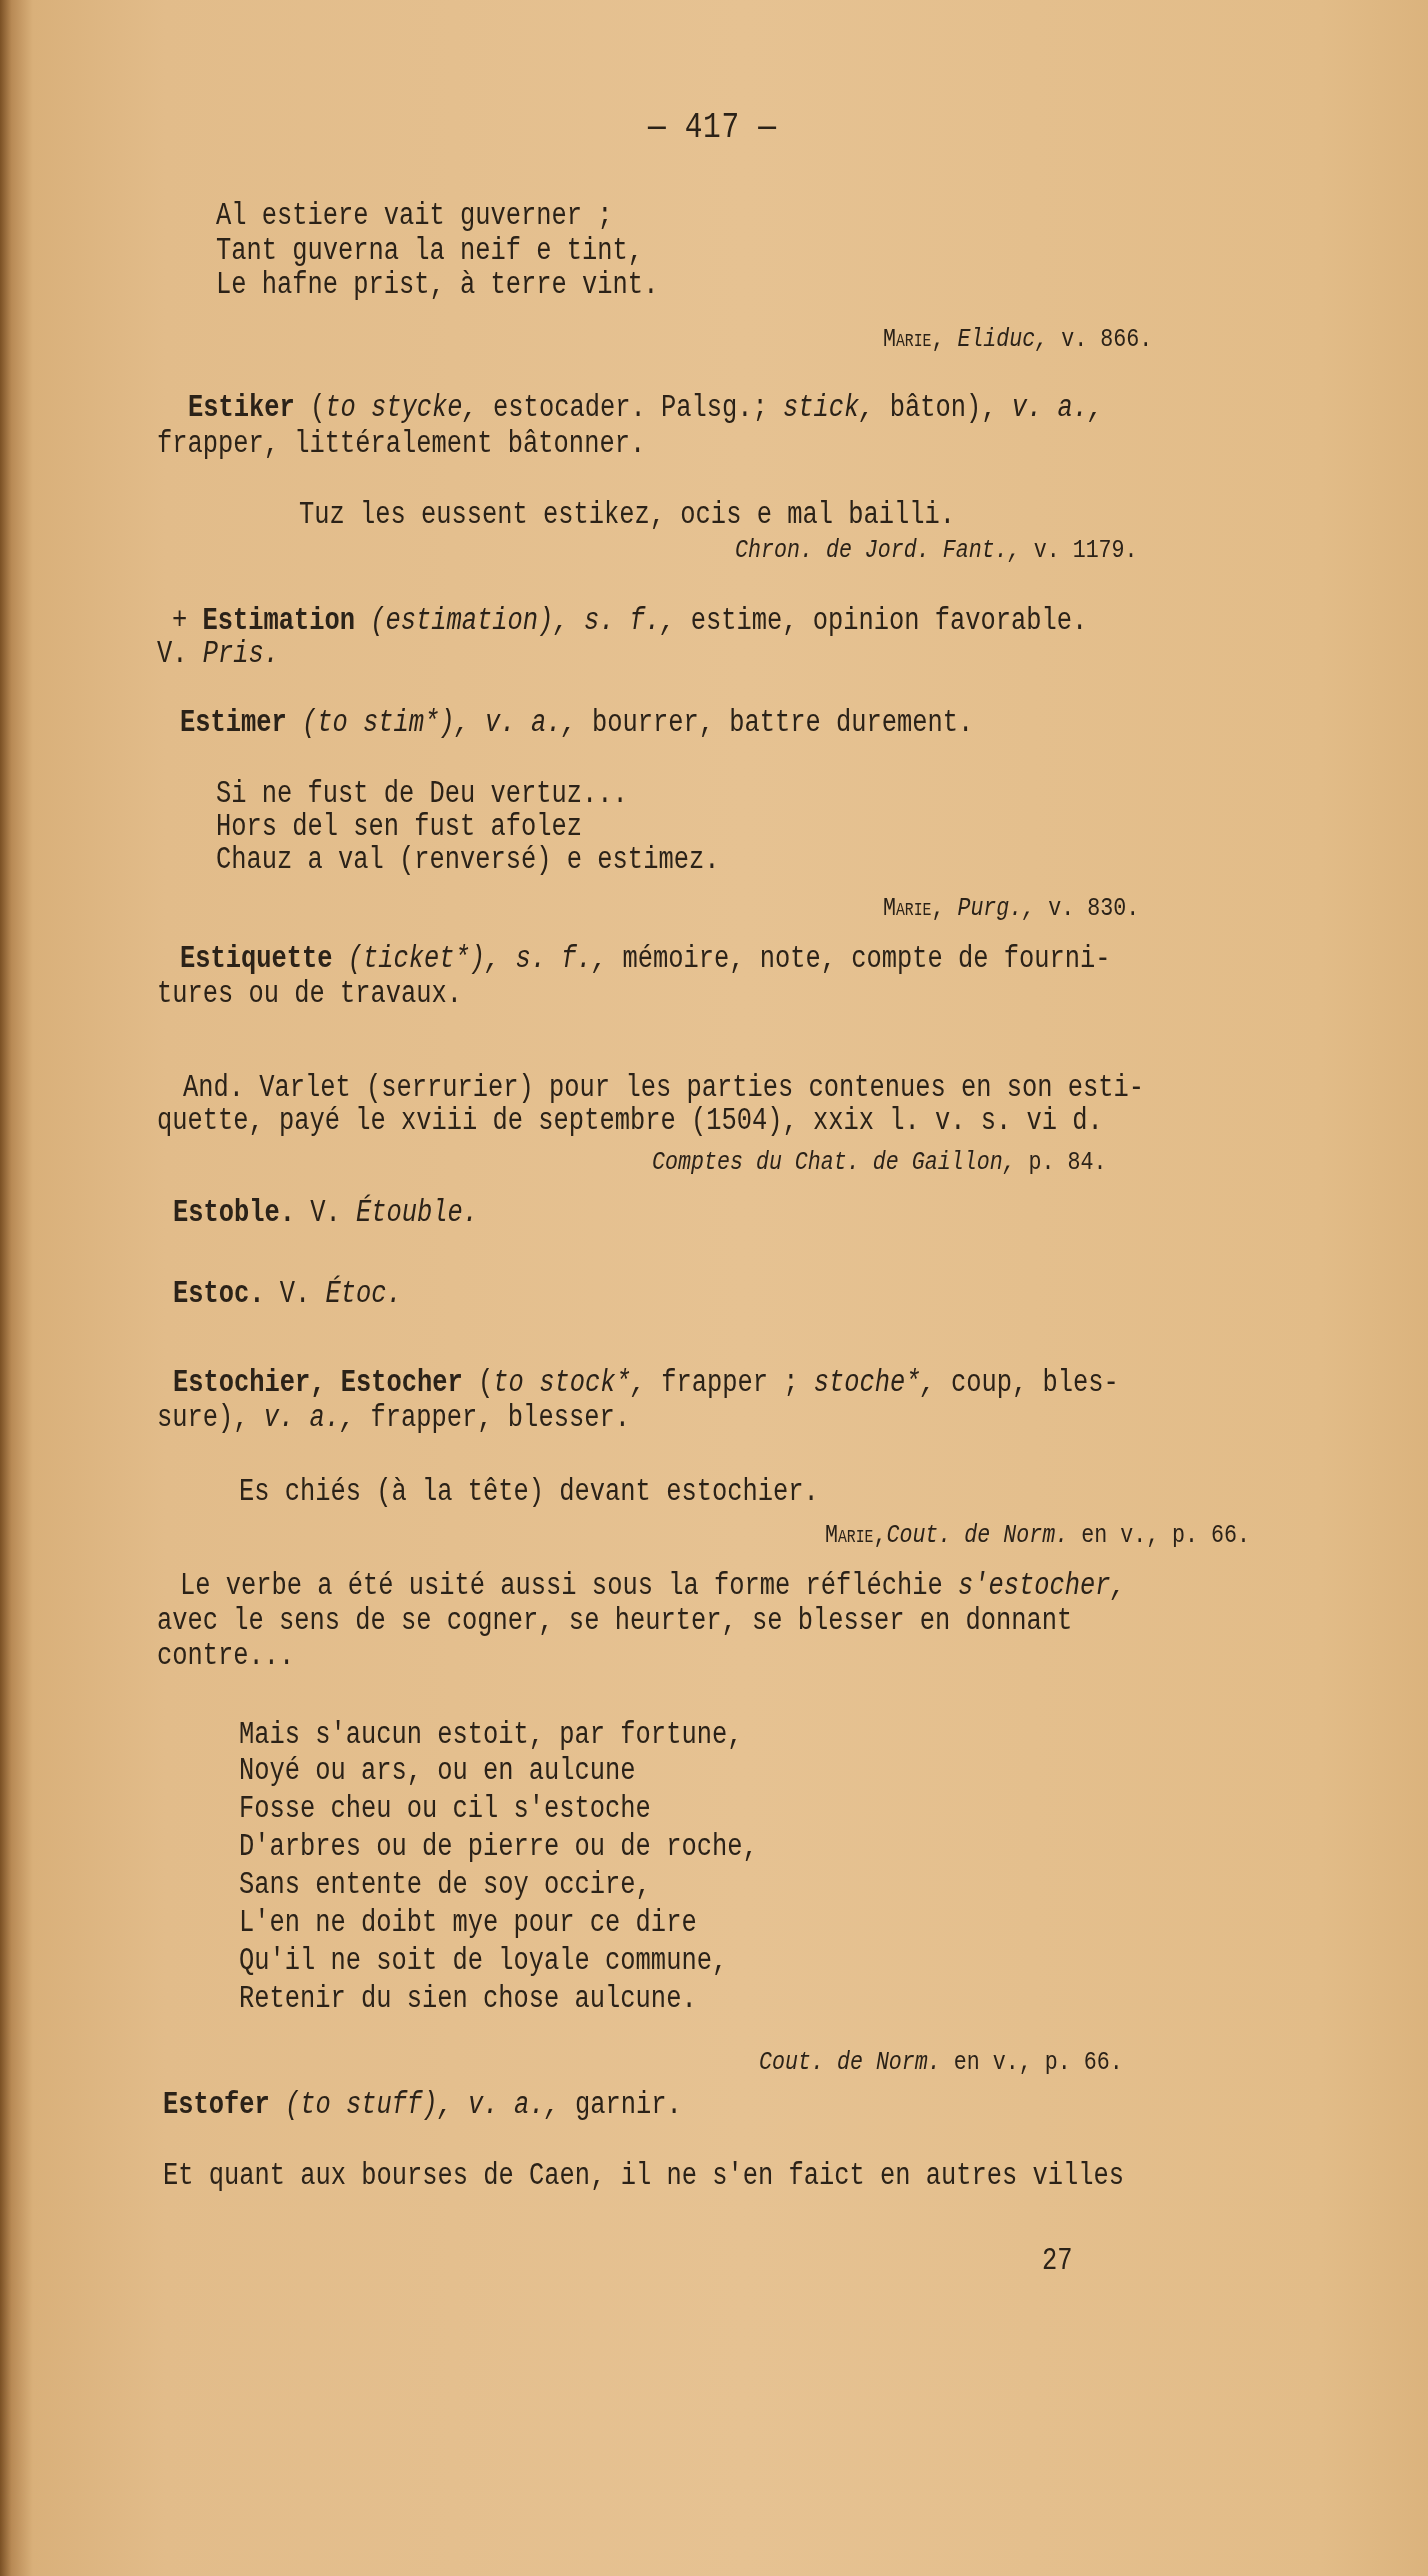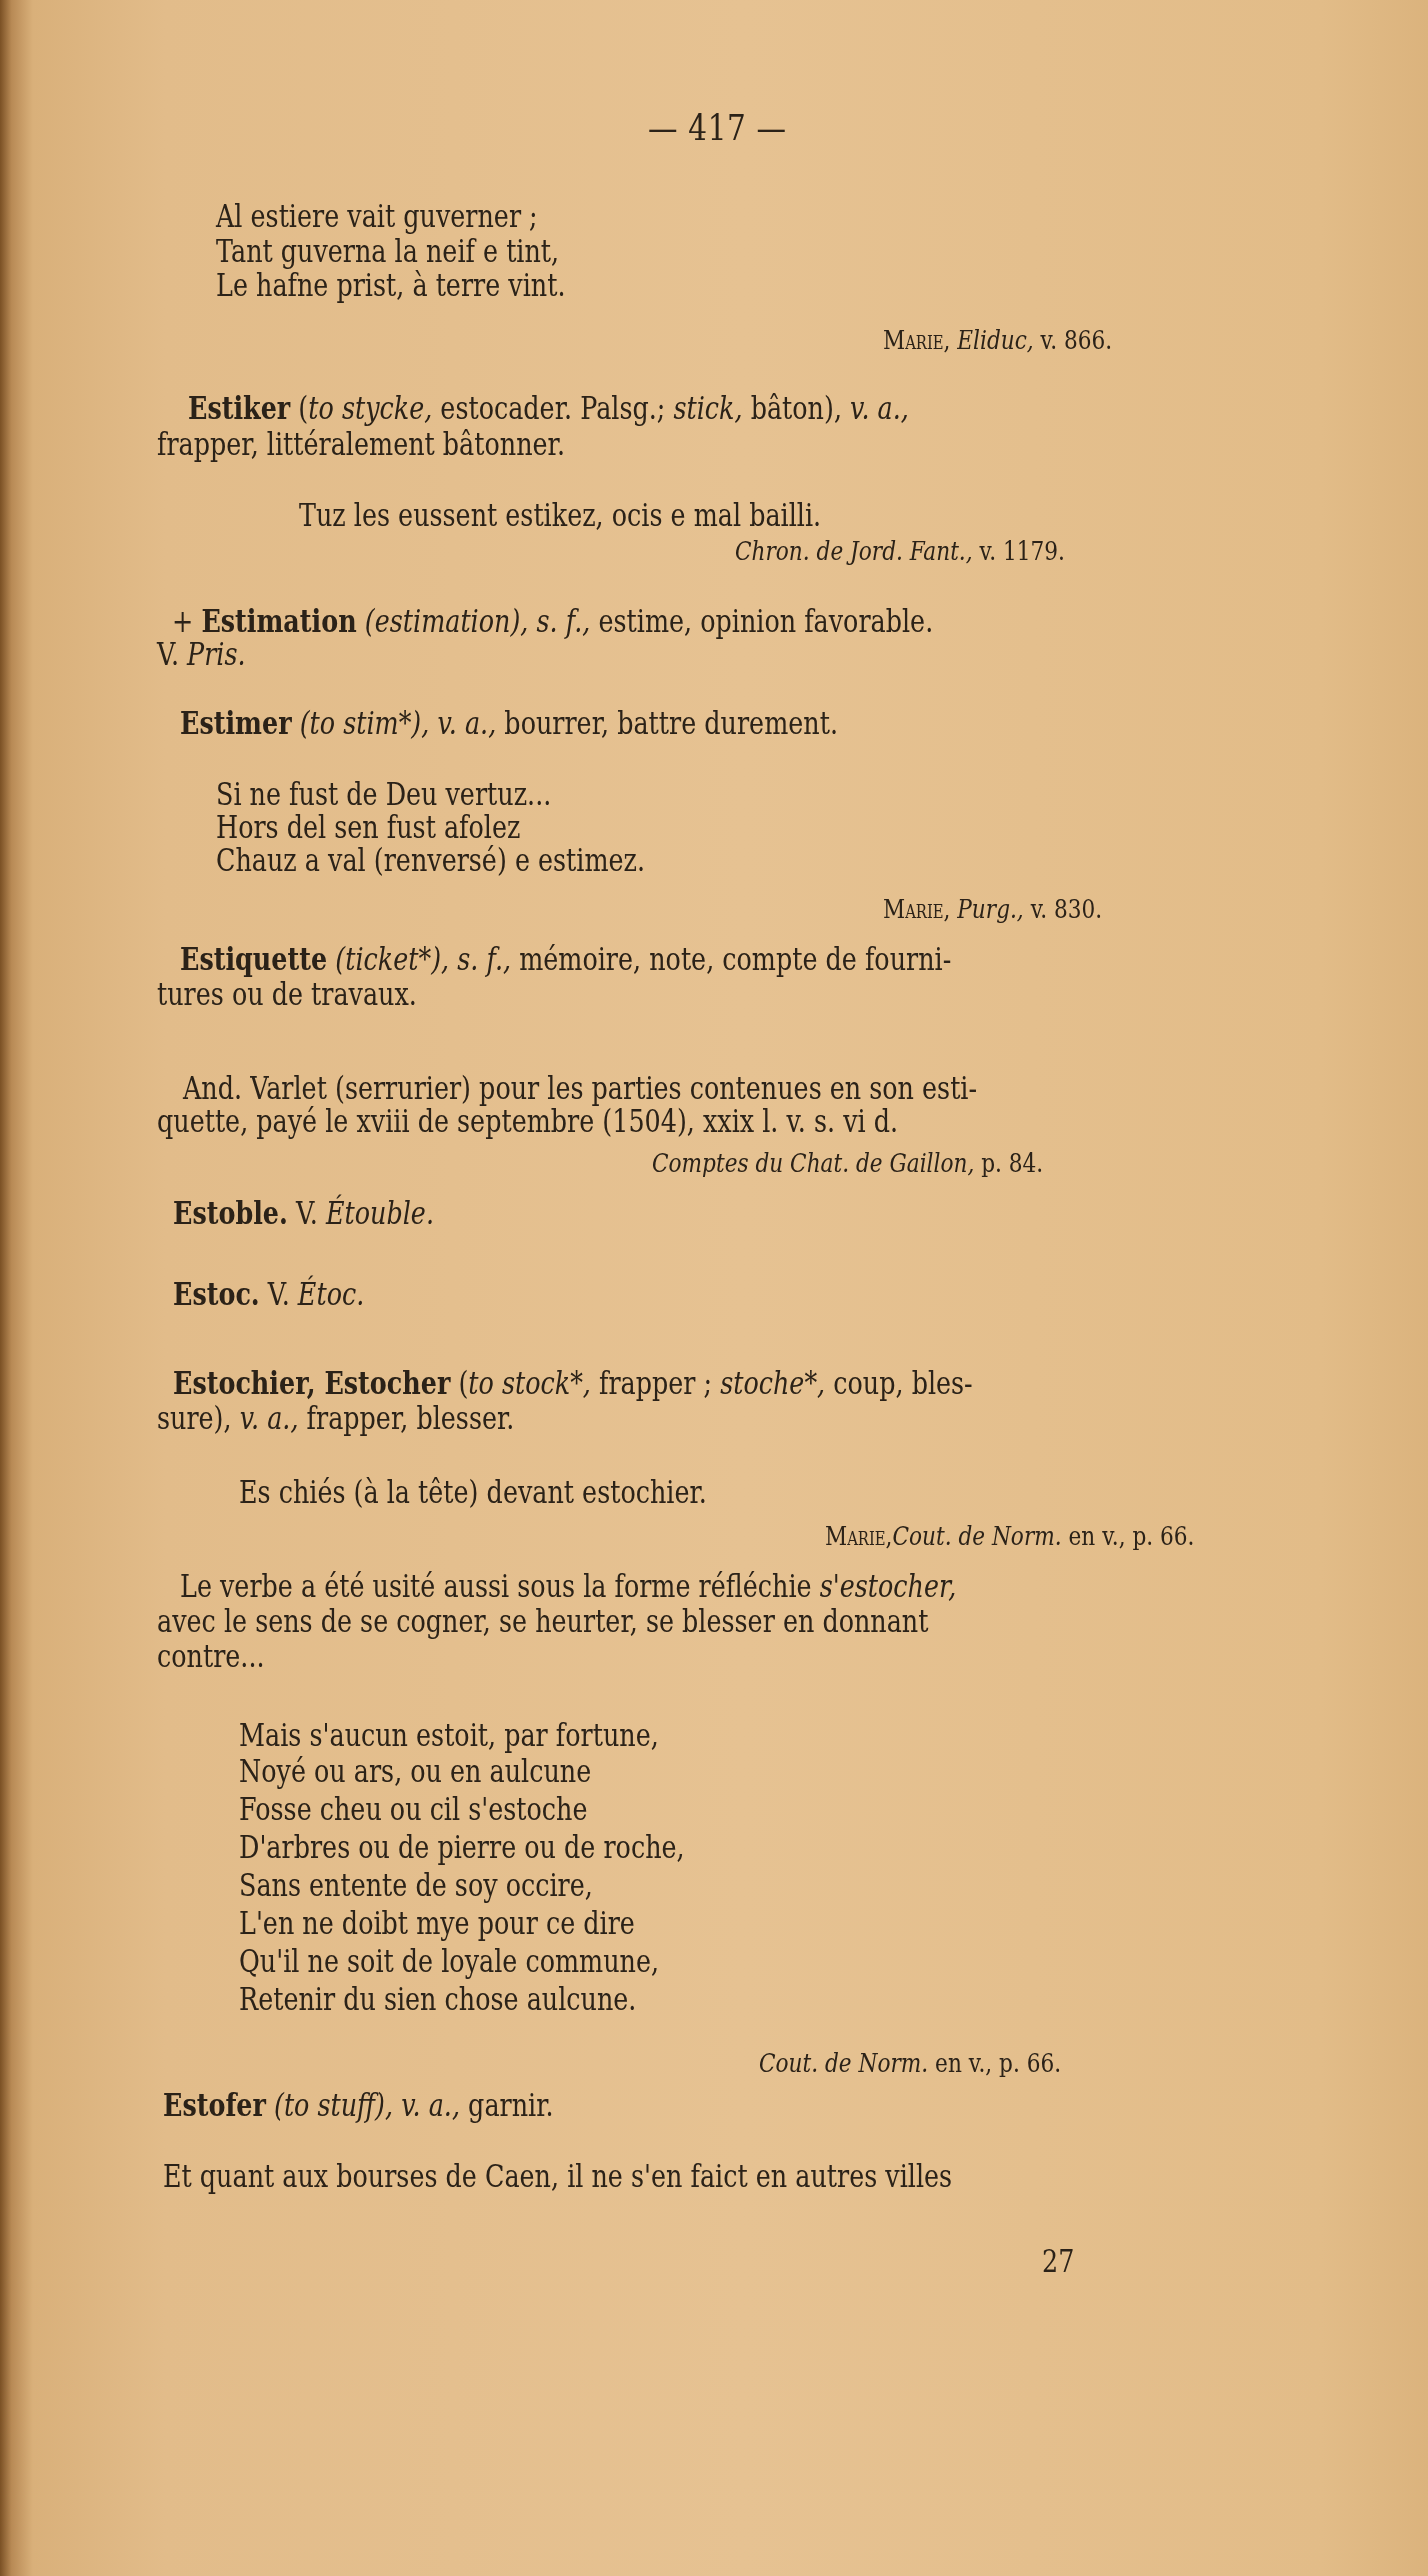--- a/index.html
+++ b/index.html
@@ -3,21 +3,21 @@
 <meta charset="utf-8">
 <style>
   html, body { margin: 0; padding: 0; }
   body {
     width: 1429px; height: 2576px; overflow: hidden;
     background: linear-gradient(90deg, #7a5024 0px, #b88a55 11.6px, #d9b07a 33px, #e2bc8a 165px, #e6c292 743px, #e2bc88 1321px, #dbb37d 1429px);
     font-family: "DejaVu Serif", "Liberation Serif", serif;
     color: #2b2218;
     position: relative;
   }
-  .page { position: absolute; left: 0; top: 0; width: 1429px; height: 2576px; }
+  .page { position: absolute; left: 0; top: 0; width: 1429px; height: 2576px; font-family: Liberation Mono, monospace; }
   .abs { position: absolute; white-space: nowrap; }
   .hdr { font-size: 36px; letter-spacing: 0.8px; transform: scaleX(0.82); transform-origin: left top; }
   .txt { font-size: 31px; line-height: 36px; transform: scaleX(0.82); transform-origin: left top; }
   .src { font-size: 26.4px; transform: scaleX(0.82); transform-origin: left top; }
   .sc { font-variant: small-caps; }
   b { font-weight: bold; }
   i { font-style: italic; }
   .folio { font-size: 31px; transform: scaleX(0.82); transform-origin: left top; }
 </style>
 </head>

